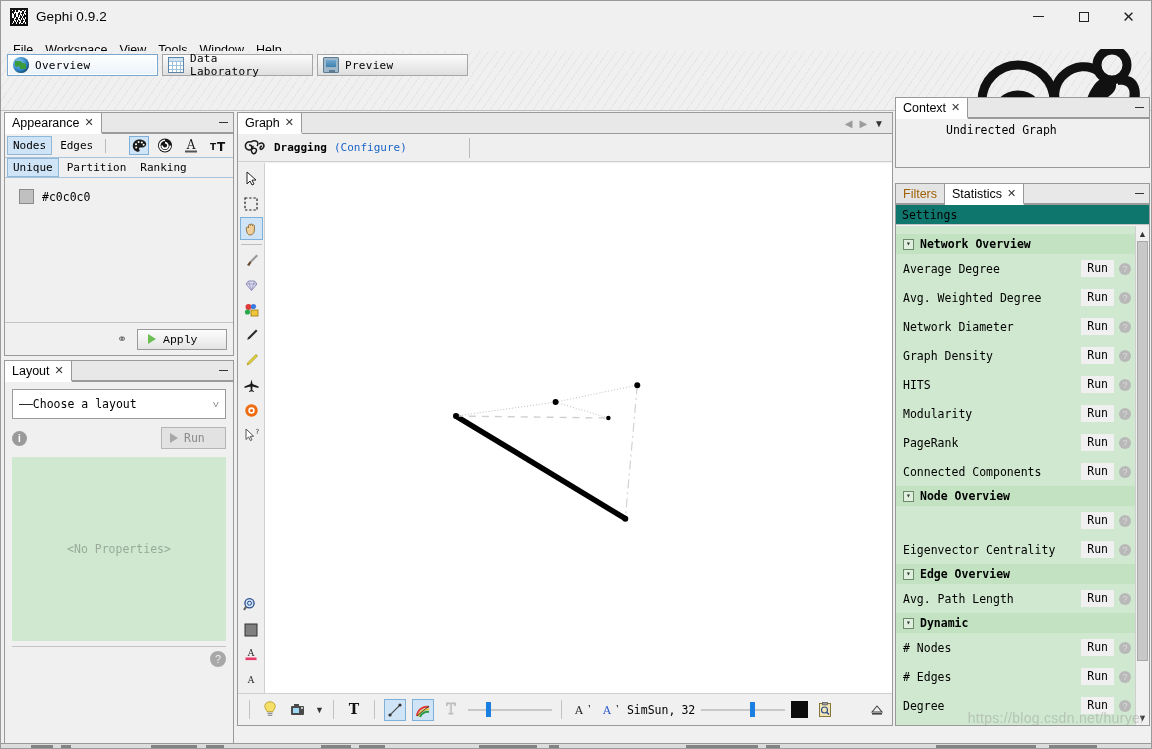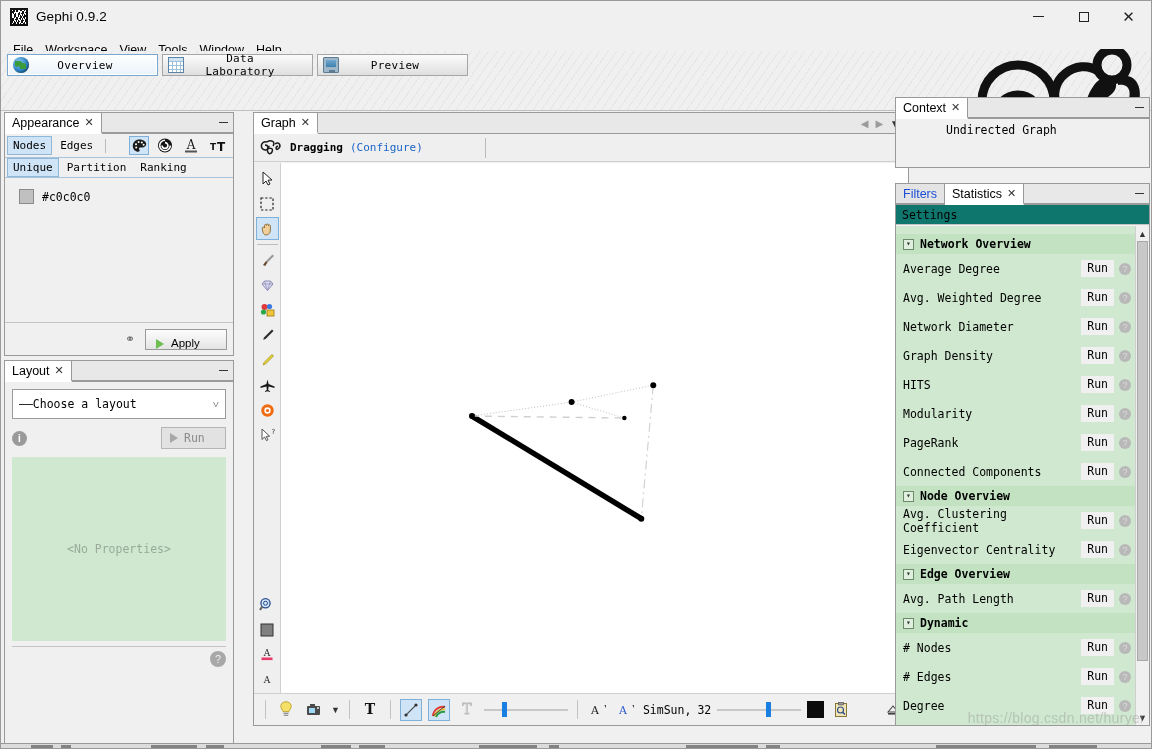--- a/index.html
+++ b/index.html
@@ -83,21 +83,21 @@
   .mode-tab.active {
     background: linear-gradient(#ffffff, #eaf3fb);
     border-color: #7aa7cd;
     box-shadow: inset 0 0 0 1px #fff;
   }
   .mode-tab .mt-icon {
     width: 16px; height: 16px; margin: 0 6px 0 5px; flex: 0 0 auto;
     position: relative;
   }
   .mode-tab .mt-label {
-    flex: 1; text-align: center; padding-right: 22px;
+    flex: 1; text-align: left; padding-right: 22px;
     font-family: "DejaVu Sans Mono", monospace;
     font-size: 11px; letter-spacing: .3px;
   }
   .ic-globe {
     border-radius: 50%;
     background: radial-gradient(circle at 35% 30%, #7fc4ef 0%, #2a7fbf 60%, #14567f 100%);
     box-shadow: inset -1px -1px 2px rgba(0,0,0,.35);
   }
   .ic-globe::after {
     content:""; position:absolute; left:2px; top:3px; width:11px; height:9px;
@@ -143,21 +143,21 @@
     display: flex; align-items: center; gap: 5px;
     padding: 0 7px;
     font-size: 12.5px;
     background: #fff;
     border-right: 1px solid #9a9a9a;
     border-bottom: 2px solid #fff;
     margin-bottom: -1px;
   }
   .ptab.inactive {
     background: #e4e4e4; border-bottom: 1px solid #9a9a9a; margin-bottom: 0;
-    color: #1d4ed8;
+    color: #a16207;
   }
   .ptab .x { font-size: 11px; color: #333; }
   .ptab-filler { flex: 1; background: #e8e8e8; border-bottom: 1px solid #9a9a9a; }
   .ptab-min {
     width: 20px; display:flex; align-items:center; justify-content:center;
     background: #e8e8e8; border-bottom: 1px solid #9a9a9a;
   }
   .ptab-min i { display:block; width:9px; height:1px; background:#333; }
 
   
@@ -186,25 +186,25 @@
   .swatch { width:15px; height:15px; background:#c0c0c0; border:1px solid #8a8a8a; }
   .swatch-label { font-family:"DejaVu Sans Mono", monospace; font-size:11.5px; }
   .ap-foot {
     position:absolute; left:0; right:0; bottom:0; height:33px;
     display:flex; align-items:center; justify-content:flex-end; gap:10px;
     padding-right: 6px;
     border-top: 1px solid #c4c4c4;
   }
   .link-ic { color:#666; font-size:12px; }
   .apply-btn {
-    display:flex; align-items:flex-end; gap:7px;
-    width: 82px; height: 21px; padding-left: 10px;
+    display:flex; align-items:center; gap:7px;
+    width: 90px; height: 21px; padding-left: 10px;
     border: 1px solid #9a9a9a;
     background: linear-gradient(#fdfdfd, #e4e4e4);
-    font-family:Liberation Sans, sans-serif; font-size:11.5px;
+    font-family:Liberation Mono, monospace; font-size:11.5px;
   }
   .tri-green { width:0;height:0;border-left:8px solid #6dbf54; border-top:5px solid transparent; border-bottom:5px solid transparent; }
 
   
   #layout { left: 3px; top: 359px; width: 230px; height: 462px; }
   .combo {
     margin: 7px 7px 0 7px; height: 26px;
     border: 1px solid #9a9a9a; background: #fff;
     display:flex; align-items:center; padding: 14px 6px;
     font-family:"DejaVu Sans Mono", monospace; font-size: 11.5px;
@@ -236,21 +236,21 @@
     color:#eee; font-size:11px; display:flex; align-items:center; justify-content:center;
   }
   .lay-foot {
     position:absolute; left:0; right:0; bottom:0; height:24px;
     display:flex; align-items:center; padding-left:8px;
     font-family:"DejaVu Sans Mono", monospace; font-size:11.5px; color:#777;
   }
   .resize-grip { width:9px;height:9px; background: linear-gradient(135deg,#b0b0b0 50%, transparent 50%); }
 
   
-  #graph { left: 252px; top: 111px; width: 656px; height: 614px; }
+  #graph { left: 236px; top: 111px; width: 656px; height: 614px; }
   .gph-head { display:flex; align-items:stretch; height:21px; background:#e8e8e8; border-bottom:1px solid #9a9a9a; }
   .gph-navs { margin-left:auto; display:flex; align-items:center; gap:7px; padding-right:8px; background:#e8e8e8; }
   .nav-arrow { color:#9a9a9a; font-size:10px; }
   .nav-down { color:#333; font-size:10px; }
   .gph-toolbar {
     display:flex; align-items:center; height:28px;
     background:#efefef; border-bottom:1px solid #cfcfcf;
   }
   .gph-logo { width:32px; height:27px; display:flex; align-items:center; justify-content:center; }
   .tb-mode { font-family:"DejaVu Sans Mono", monospace; font-size:11px; font-weight:bold; margin-left:4px; }
@@ -847,21 +847,20 @@
             <span class="st-actions">
               <span class="st-run">Run</span>
               <span class="st-q">?</span>
             </span>
           </div>
           <div class="st-group">
             <span class="st-expander">▾</span>
             <span>Node Overview</span>
           </div>
           <div class="st-row">
-            <span class="st-name">Avg. Clustering Coefficient</span>
             <span class="st-actions">
               <span class="st-run">Run</span>
               <span class="st-q">?</span>
             </span>
           </div>
           <div class="st-row">
             <span class="st-name">Eigenvector Centrality</span>
             <span class="st-actions">
               <span class="st-run">Run</span>
               <span class="st-q">?</span>

